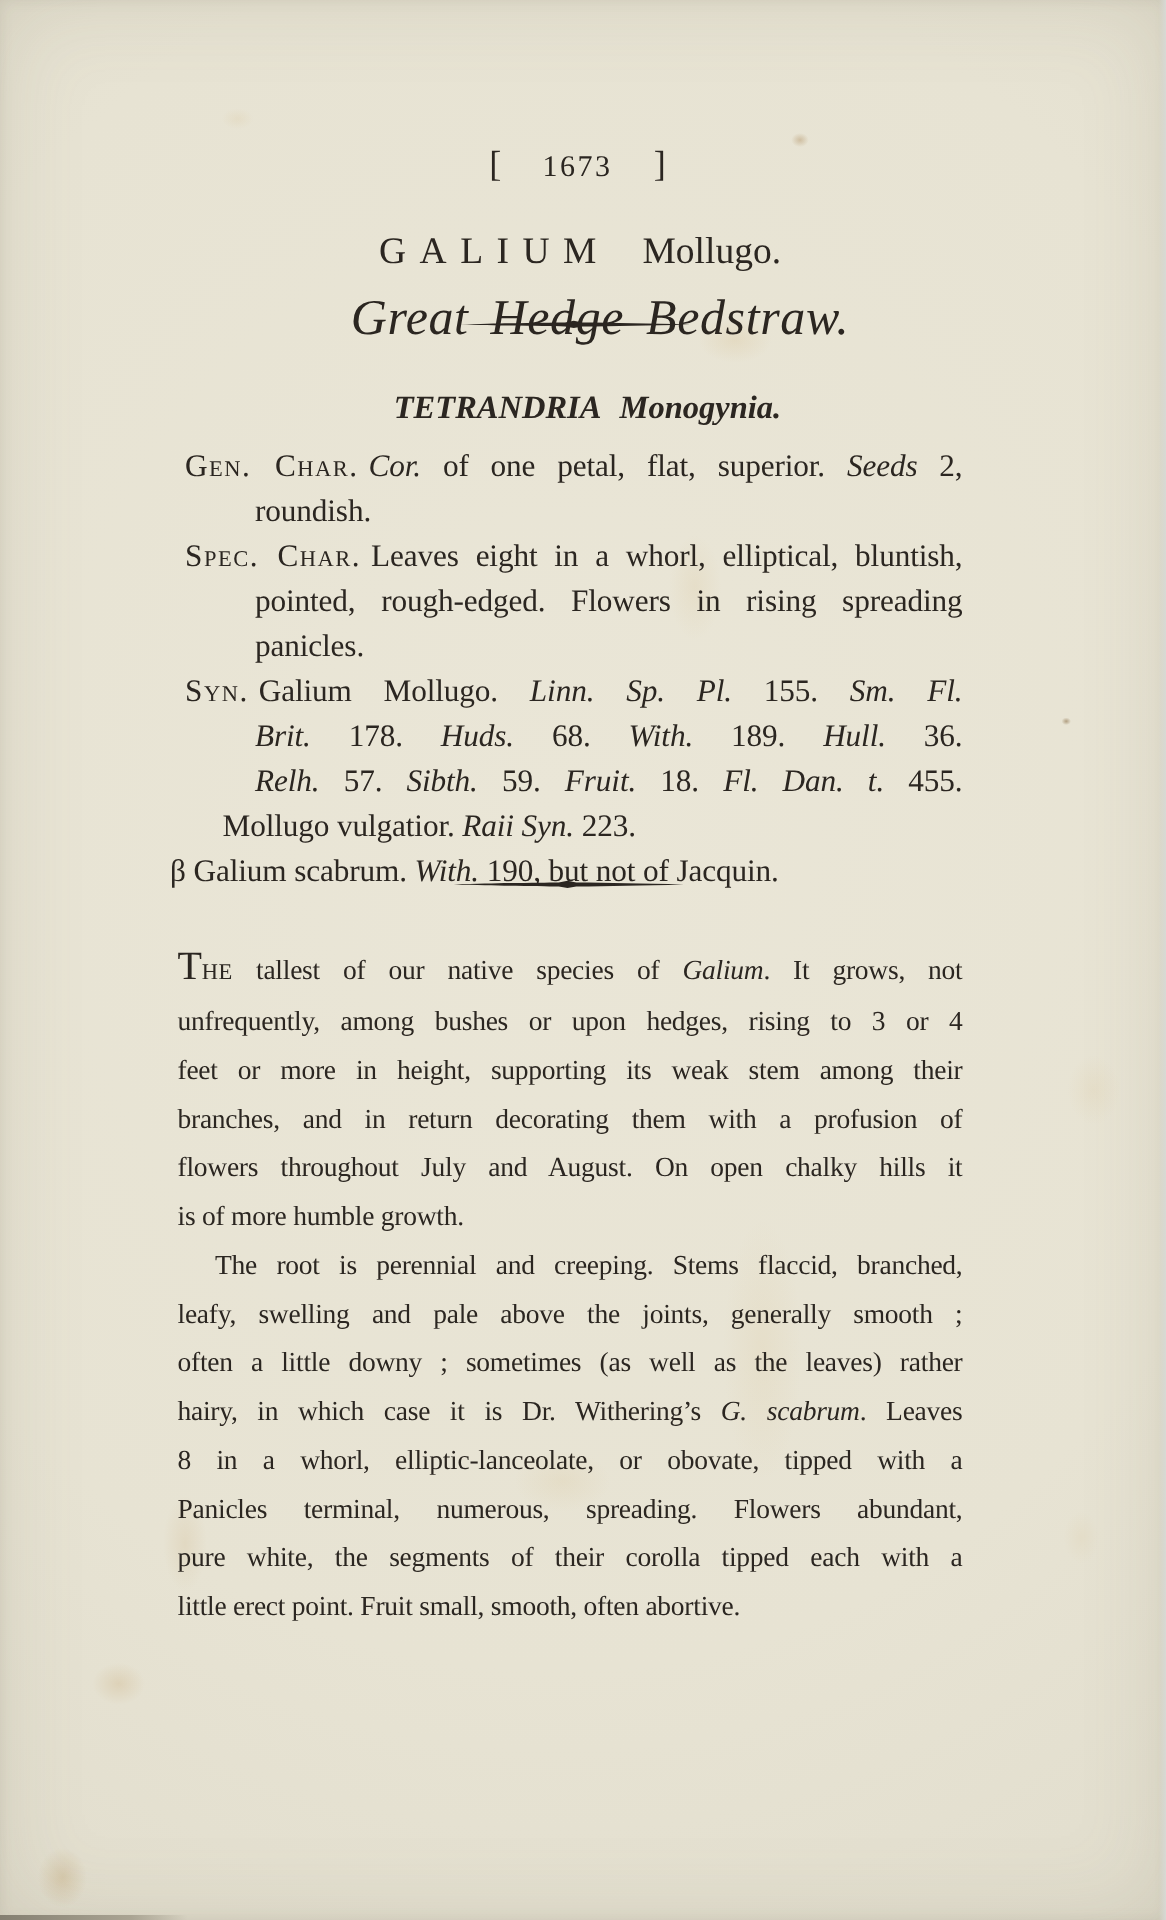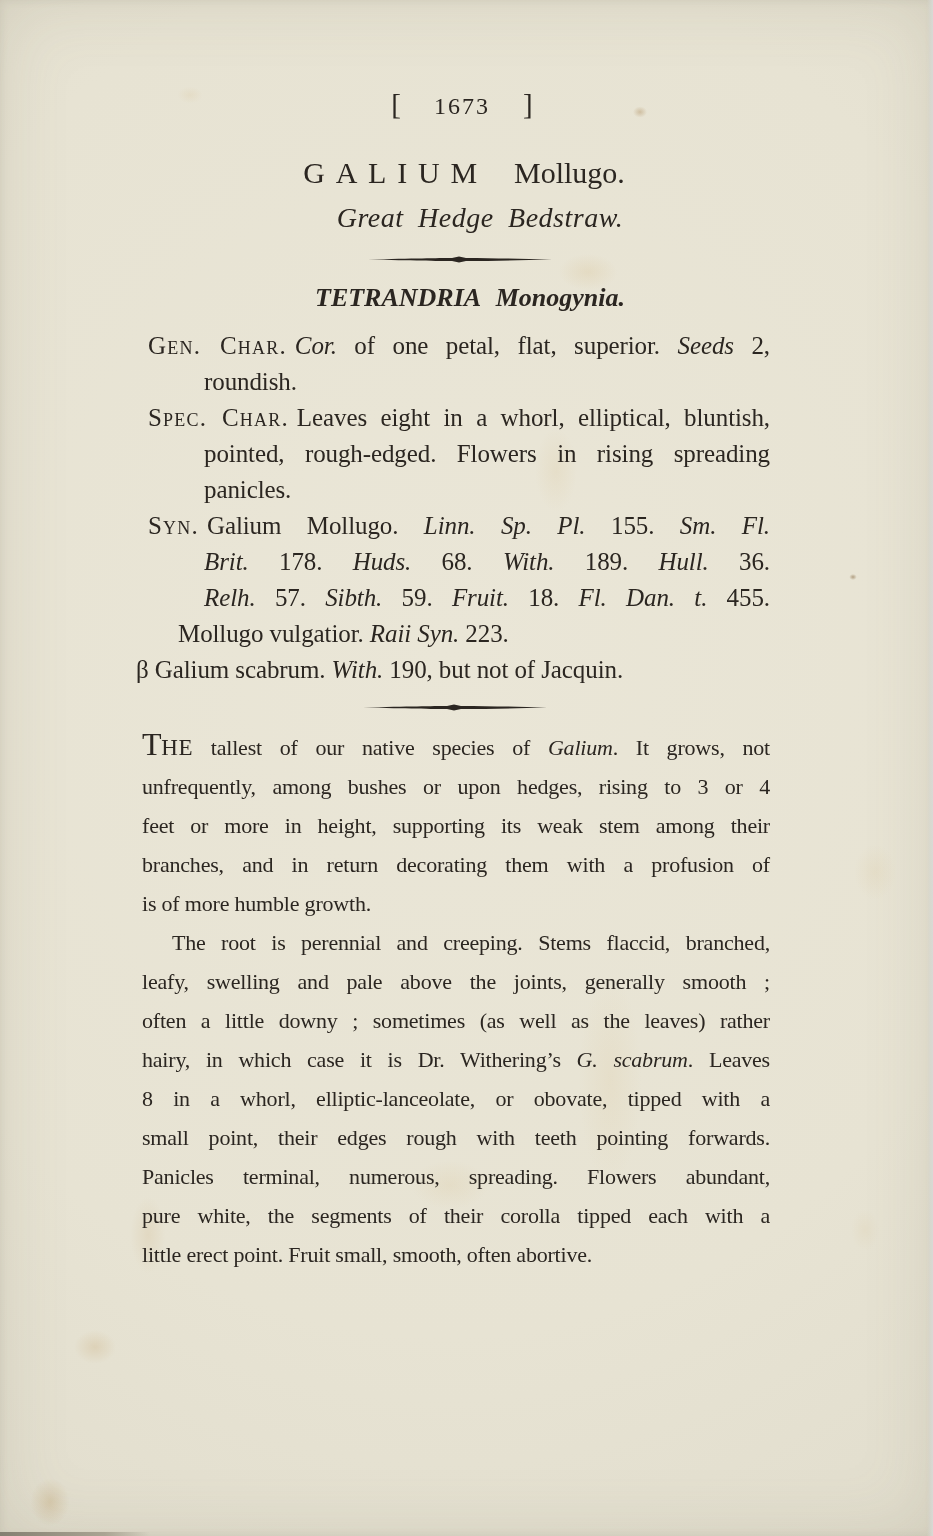--- a/index.html
+++ b/index.html
@@ -22,49 +22,49 @@
     radial-gradient(ellipse 25px 55px at 148px 1235px, rgba(185,140,70,.12), transparent 70%),
     radial-gradient(ellipse 30px 24px at 95px 1347px, rgba(185,140,70,.18), transparent 70%),
     radial-gradient(ellipse 28px 34px at 50px 1502px, rgba(170,125,55,.22), transparent 70%),
     radial-gradient(ellipse 30px 40px at 875px 872px, rgba(200,160,85,.09), transparent 70%),
     radial-gradient(ellipse 20px 30px at 865px 1230px, rgba(200,160,85,.08), transparent 70%);
   }
   .edge-right{position:absolute;top:0;right:0;width:6px;height:100%;
     background:linear-gradient(to right, rgba(190,192,188,0), #d8dad6);}
   .edge-bottom-dark{position:absolute;left:0;bottom:0;width:150px;height:4px;
     background:linear-gradient(to right,#847f71,#aaa493 70%,rgba(170,164,147,0));}
-  .col{position:absolute;left:142px;width:628px;}
+  .col{position:absolute;left:142px;width:628px;margin-top:28px;}
   .centered{text-align:center;}
   .it{font-style:italic;}
   .b{font-weight:600;}
   
   .pageno{top:88px;font-size:24px;transform:translateX(6px);}
   .pageno .bracket{font-size:29px;}
   .pageno .num{margin:0 33px;letter-spacing:2px;}
   .titleline{top:156px;font-size:30px;transform:translateX(8px);white-space:nowrap;}
   .genus{letter-spacing:.36em;margin-right:26px;}
-  .common{top:202px;font-size:28px;transform:translateX(24px);word-spacing:7px;letter-spacing:.5px;}
+  .common{top:202px;font-size:40px;transform:translateX(24px);word-spacing:7px;letter-spacing:.5px;}
   .tetra{top:283px;font-size:26px;transform:translateX(14px);word-spacing:8px;}
   .divider{position:absolute;}
   .d1{left:366px;top:255px;}
   .d2{left:361px;top:703px;}
   
   .charblock{top:328px;font-size:25px;letter-spacing:-0.1px;}
   .charblock .line{line-height:36px;}
   .body{top:728px;font-size:22px;letter-spacing:-0.2px;}
   .body .line{line-height:39px;}
   .jl{text-align:justify;text-align-last:justify;}
   .lbl{padding-left:6px;}
   .ind{padding-left:62px;}
   .ind2{padding-left:36px;}
   .out{margin-left:-6px;}
   .ti{padding-left:30px;}
   .sc-label{font-variant:small-caps;letter-spacing:1.2px;margin-right:8px;}
   .initT{font-size:32px;line-height:1;}
-  .capsHE{font-size:23px;letter-spacing:.5px;}
+  .capsHE{font-size:18px;letter-spacing:.5px;}
 </style>
 </head>
 <body>
 
 <div class="page">
   <div class="stains"></div>
   <div class="edge-right"></div>
   <div class="edge-bottom-dark"></div>
 
   <div class="col centered pageno"><span class="bracket">[</span><span class="num">1673</span><span class="bracket">]</span></div>
@@ -96,24 +96,24 @@
 
   <svg class="divider d2" width="188" height="9">
       <path d="M2,4.5 C48,3.3 72,3.0 86,2.9 L93,1.6 100,2.9 C126,3.1 152,3.6 186,4.5 C152,5.4 126,5.9 100,6.1 L93,7.4 86,6.1 C72,6.0 48,5.7 2,4.5 Z" fill="#2b2621"></path>
     </svg>
 
   <div class="col body">
     <div class="line jl"><span class="initT">T</span><span class="capsHE">HE</span><span> tallest of our native species of </span><span class="it">Galium</span><span>. It grows, not</span></div>
     <div class="line jl">unfrequently, among bushes or upon hedges, rising to 3 or 4</div>
     <div class="line jl">feet or more in height, supporting its weak stem among their</div>
     <div class="line jl">branches, and in return decorating them with a profusion of</div>
+    <div class="line jl">flowers throughout July and August. On open chalky hills it</div>
     <div class="line">is of more humble growth.</div>
     <div class="line jl ti">The root is perennial and creeping. Stems flaccid, branched,</div>
     <div class="line jl">leafy, swelling and pale above the joints, generally smooth ;</div>
     <div class="line jl">often a little downy ; sometimes (as well as the leaves) rather</div>
     <div class="line jl"><span>hairy, in which case it is Dr. Withering’s </span><span class="it">G. scabrum</span><span>. Leaves</span></div>
     <div class="line jl">8 in a whorl, elliptic-lanceolate, or obovate, tipped with a</div>
-    <div class="line jl">small point, their edges rough with teeth pointing forwards.</div>
     <div class="line jl">Panicles terminal, numerous, spreading. Flowers abundant,</div>
     <div class="line jl">pure white, the segments of their corolla tipped each with a</div>
     <div class="line">little erect point. Fruit small, smooth, often abortive.</div>
   </div>
 </div>
 
 </body></html>

